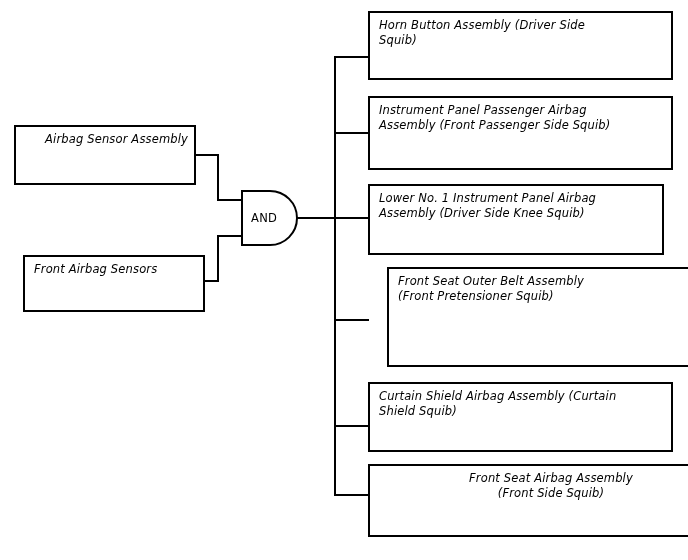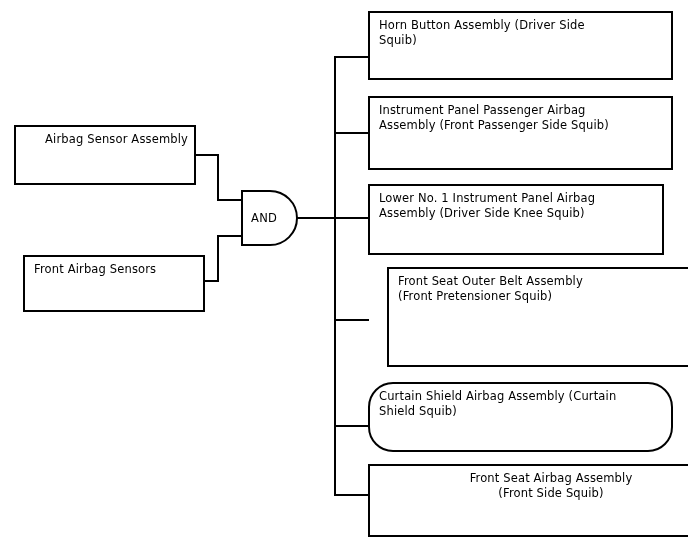--- a/index.html
+++ b/index.html
@@ -24,20 +24,21 @@
   .node-label {
     position: absolute;
     left: 9px;
     top: 5px;
     right: 6px;
     font-size: 11.5px;
     line-height: 15px;
     color: #000000;
     white-space: pre-line;
     letter-spacing: 0.15px;
+    font-style: italic;
   }
   .gate {
     position: absolute;
     text-decoration: underline;
   }
   .gate-text {
     position: absolute;
     font-size: 11.5px;
     color: #000000;
     letter-spacing: 0.3px;
@@ -104,21 +105,21 @@
   <div class="node-box" style="left:368px; top:184px; width:296px; height:71px;">
     <div class="node-label">Lower No. 1 Instrument Panel Airbag
 Assembly (Driver Side Knee Squib)</div>
   </div>
 
   <div class="node-box" style="left:368px; top:267px; width:305px; height:100px;margin-left:19px;">
     <div class="node-label">Front Seat Outer Belt Assembly
 (Front Pretensioner Squib)</div>
   </div>
 
-  <div class="node-box" style="left:368px; top:382px; width:305px; height:70px;border-radius:25px;">
+  <div class="node-box" style="left:368px; top:382px; width:305px; height:70px;">
     <div class="node-label">Curtain Shield Airbag Assembly (Curtain
 Shield Squib)</div>
   </div>
 
   <div class="node-box" style="left:368px; top:464px; width:363px; height:73px;text-align:center;">
     <div class="node-label">Front Seat Airbag Assembly
 (Front Side Squib)</div>
   </div>
 
 </div>

